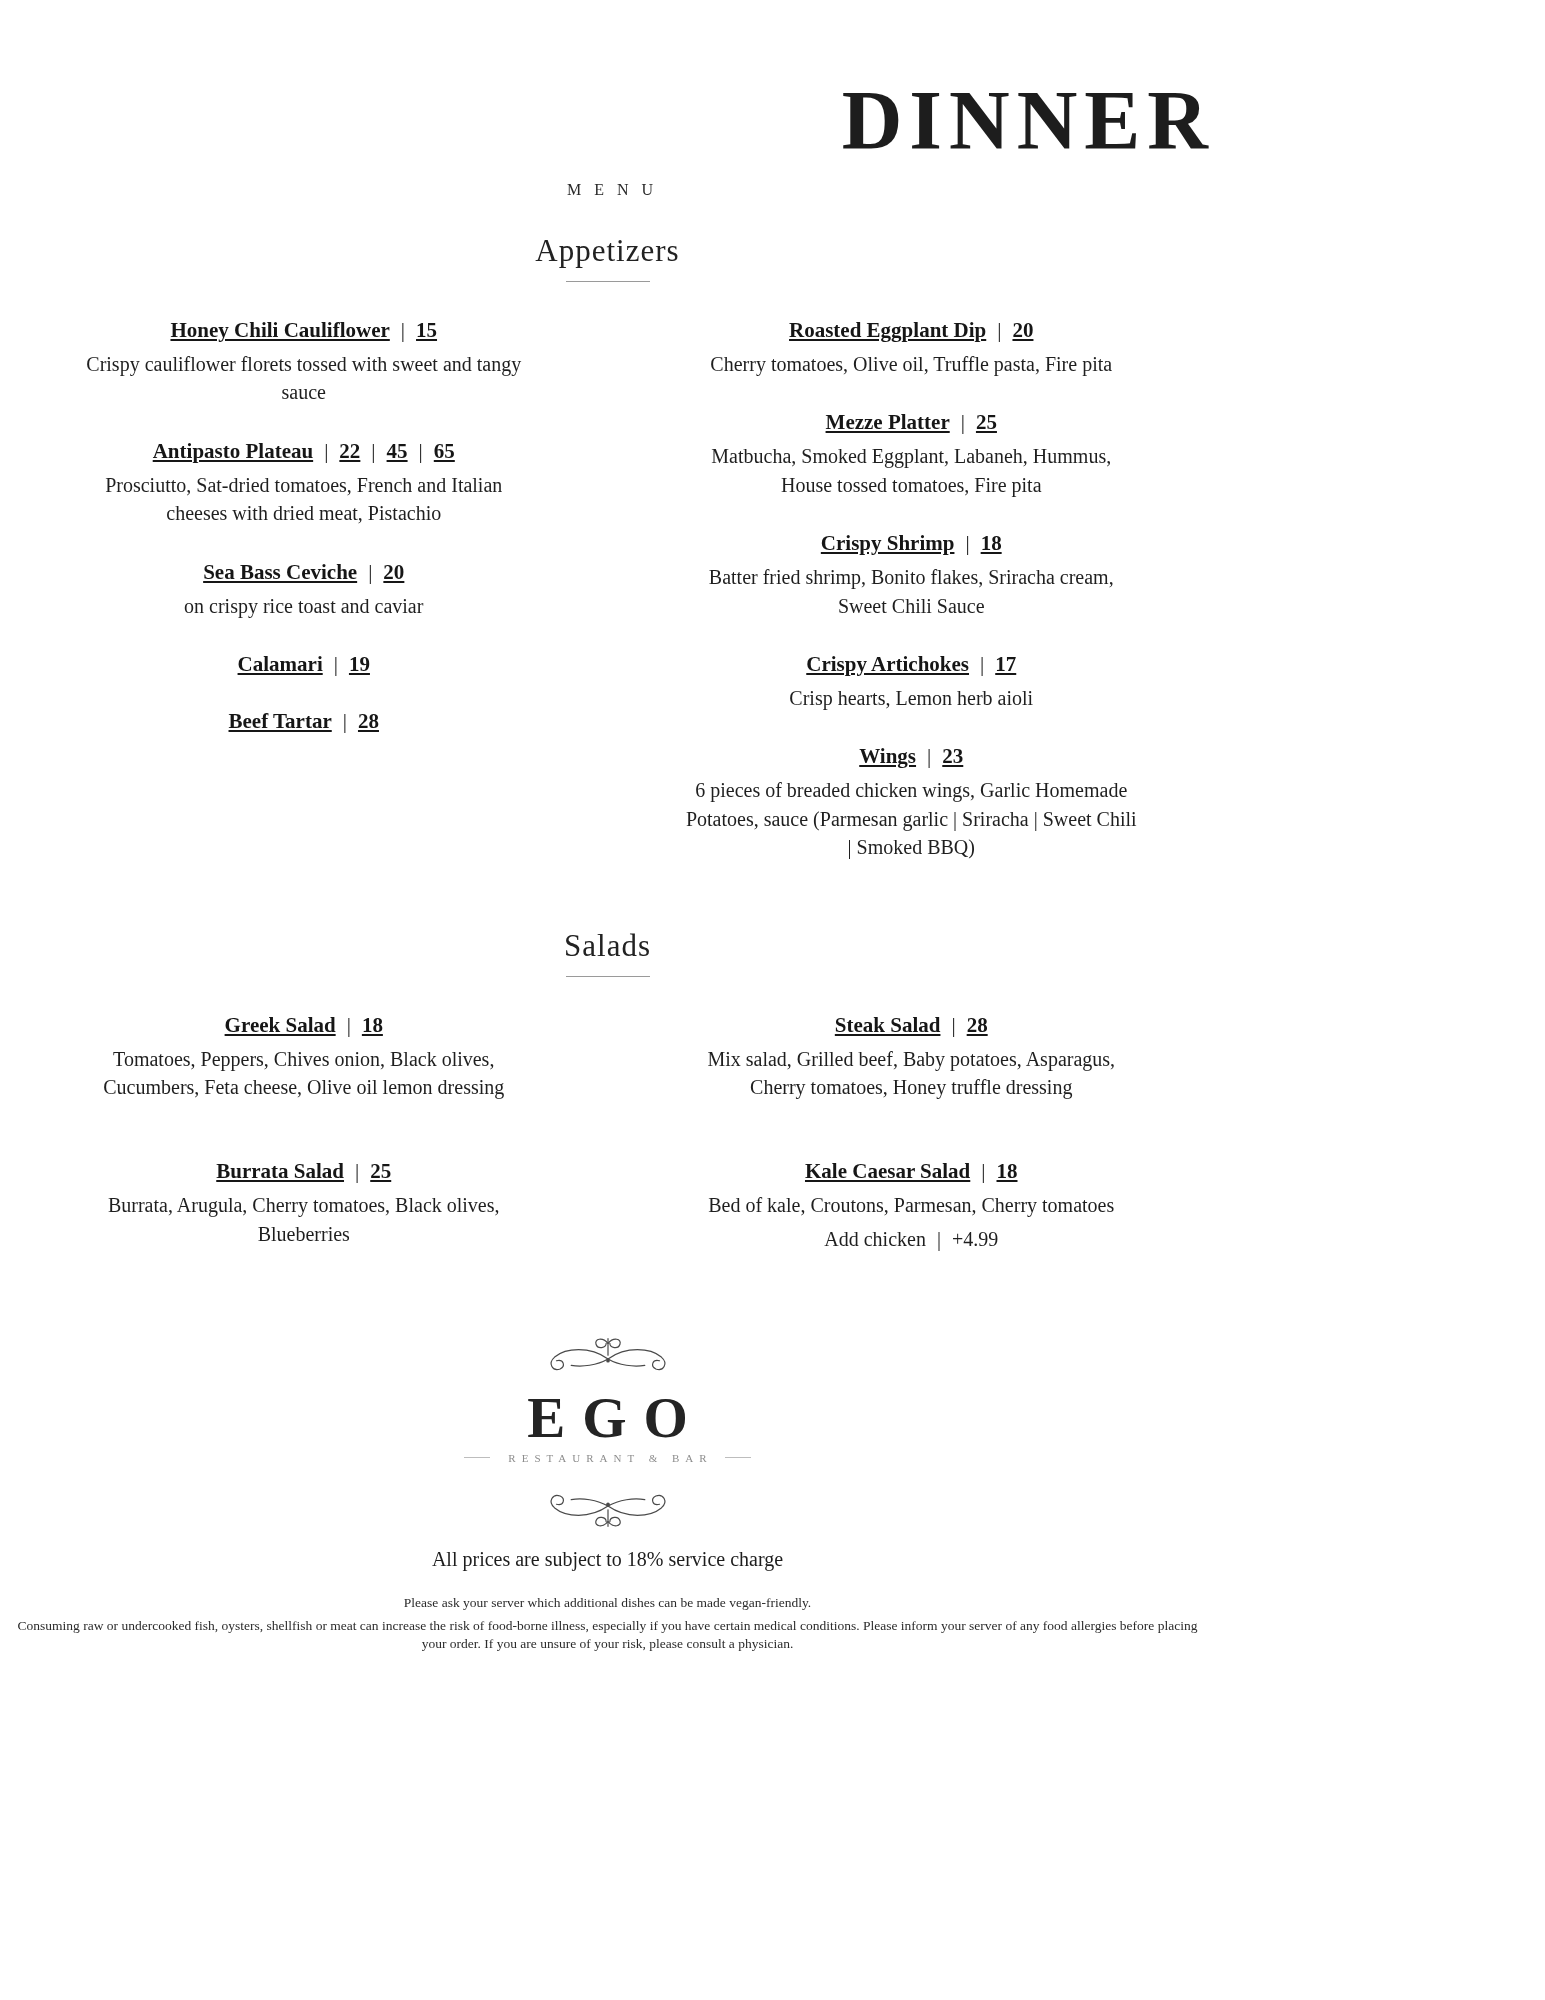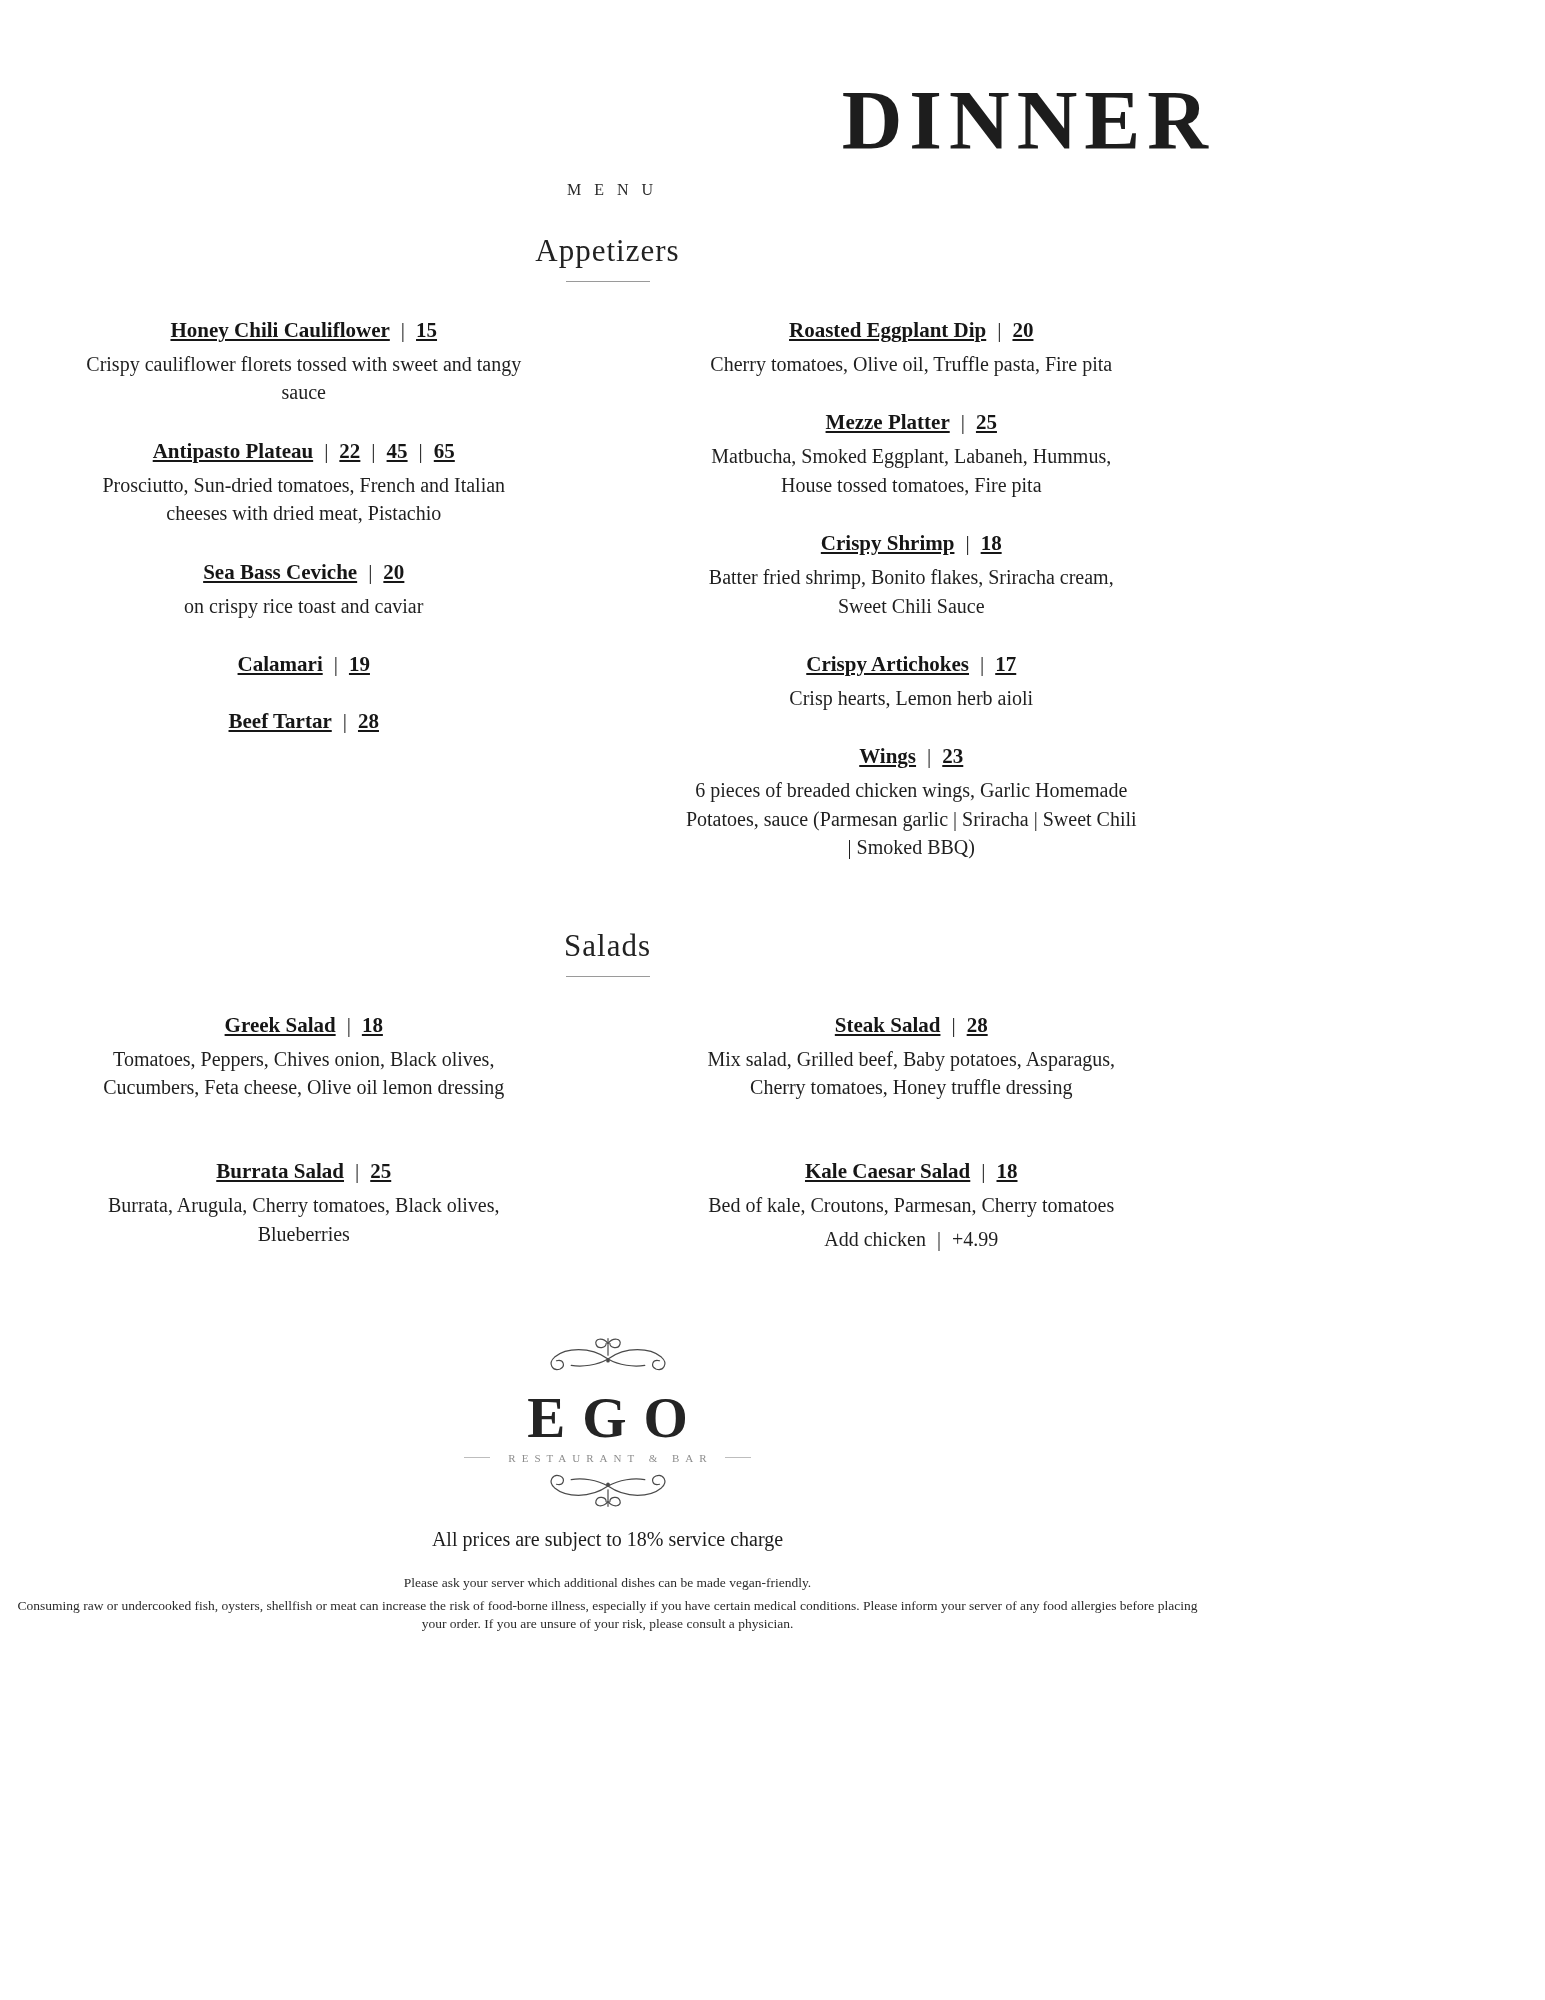--- a/index.html
+++ b/index.html
@@ -88,21 +88,21 @@
     letter-spacing: 17px;
     padding-left: 17px;
     color: #242424;
     margin: 4px 0 2px;
   }
   .logo-subtext {
     display: flex;
     align-items: center;
     justify-content: center;
     gap: 12px;
-    margin-bottom: 0;
+    margin-bottom: 20px;
   }
   .logo-subtext::before, .logo-subtext::after {
     content: "";
     width: 26px;
     border-top: 1px solid #bdbdbd;
   }
   .logo-subtext span {
     font-size: 11px;
     letter-spacing: 6px;
     padding-left: 6px;
@@ -133,21 +133,21 @@
     <h2 class="section-title">Appetizers</h2>
     <hr class="section-rule">
     <div class="columns">
       <div class="col">
           <article class="item">
             <div class="item-title">Honey Chili Cauliflower<span class="price-sep">|</span>15</div>
             <div class="item-desc">Crispy cauliflower florets tossed with sweet and tangy sauce</div>
           </article>
           <article class="item">
             <div class="item-title">Antipasto Plateau<span class="price-sep">|</span>22<span class="price-sep">|</span>45<span class="price-sep">|</span>65</div>
-            <div class="item-desc">Prosciutto, Sun-dried tomatoes, French and Italian cheeses with dried meat, Pistachio</div>
+            <div class="item-desc">Prosciutto, Sat-dried tomatoes, French and Italian cheeses with dried meat, Pistachio</div>
           </article>
           <article class="item">
             <div class="item-title">Sea Bass Ceviche<span class="price-sep">|</span>20</div>
             <div class="item-desc">on crispy rice toast and caviar</div>
           </article>
           <article class="item">
             <div class="item-title">Calamari<span class="price-sep">|</span>19</div>
           </article>
           <article class="item">
             <div class="item-title">Beef Tartar<span class="price-sep">|</span>28</div>

